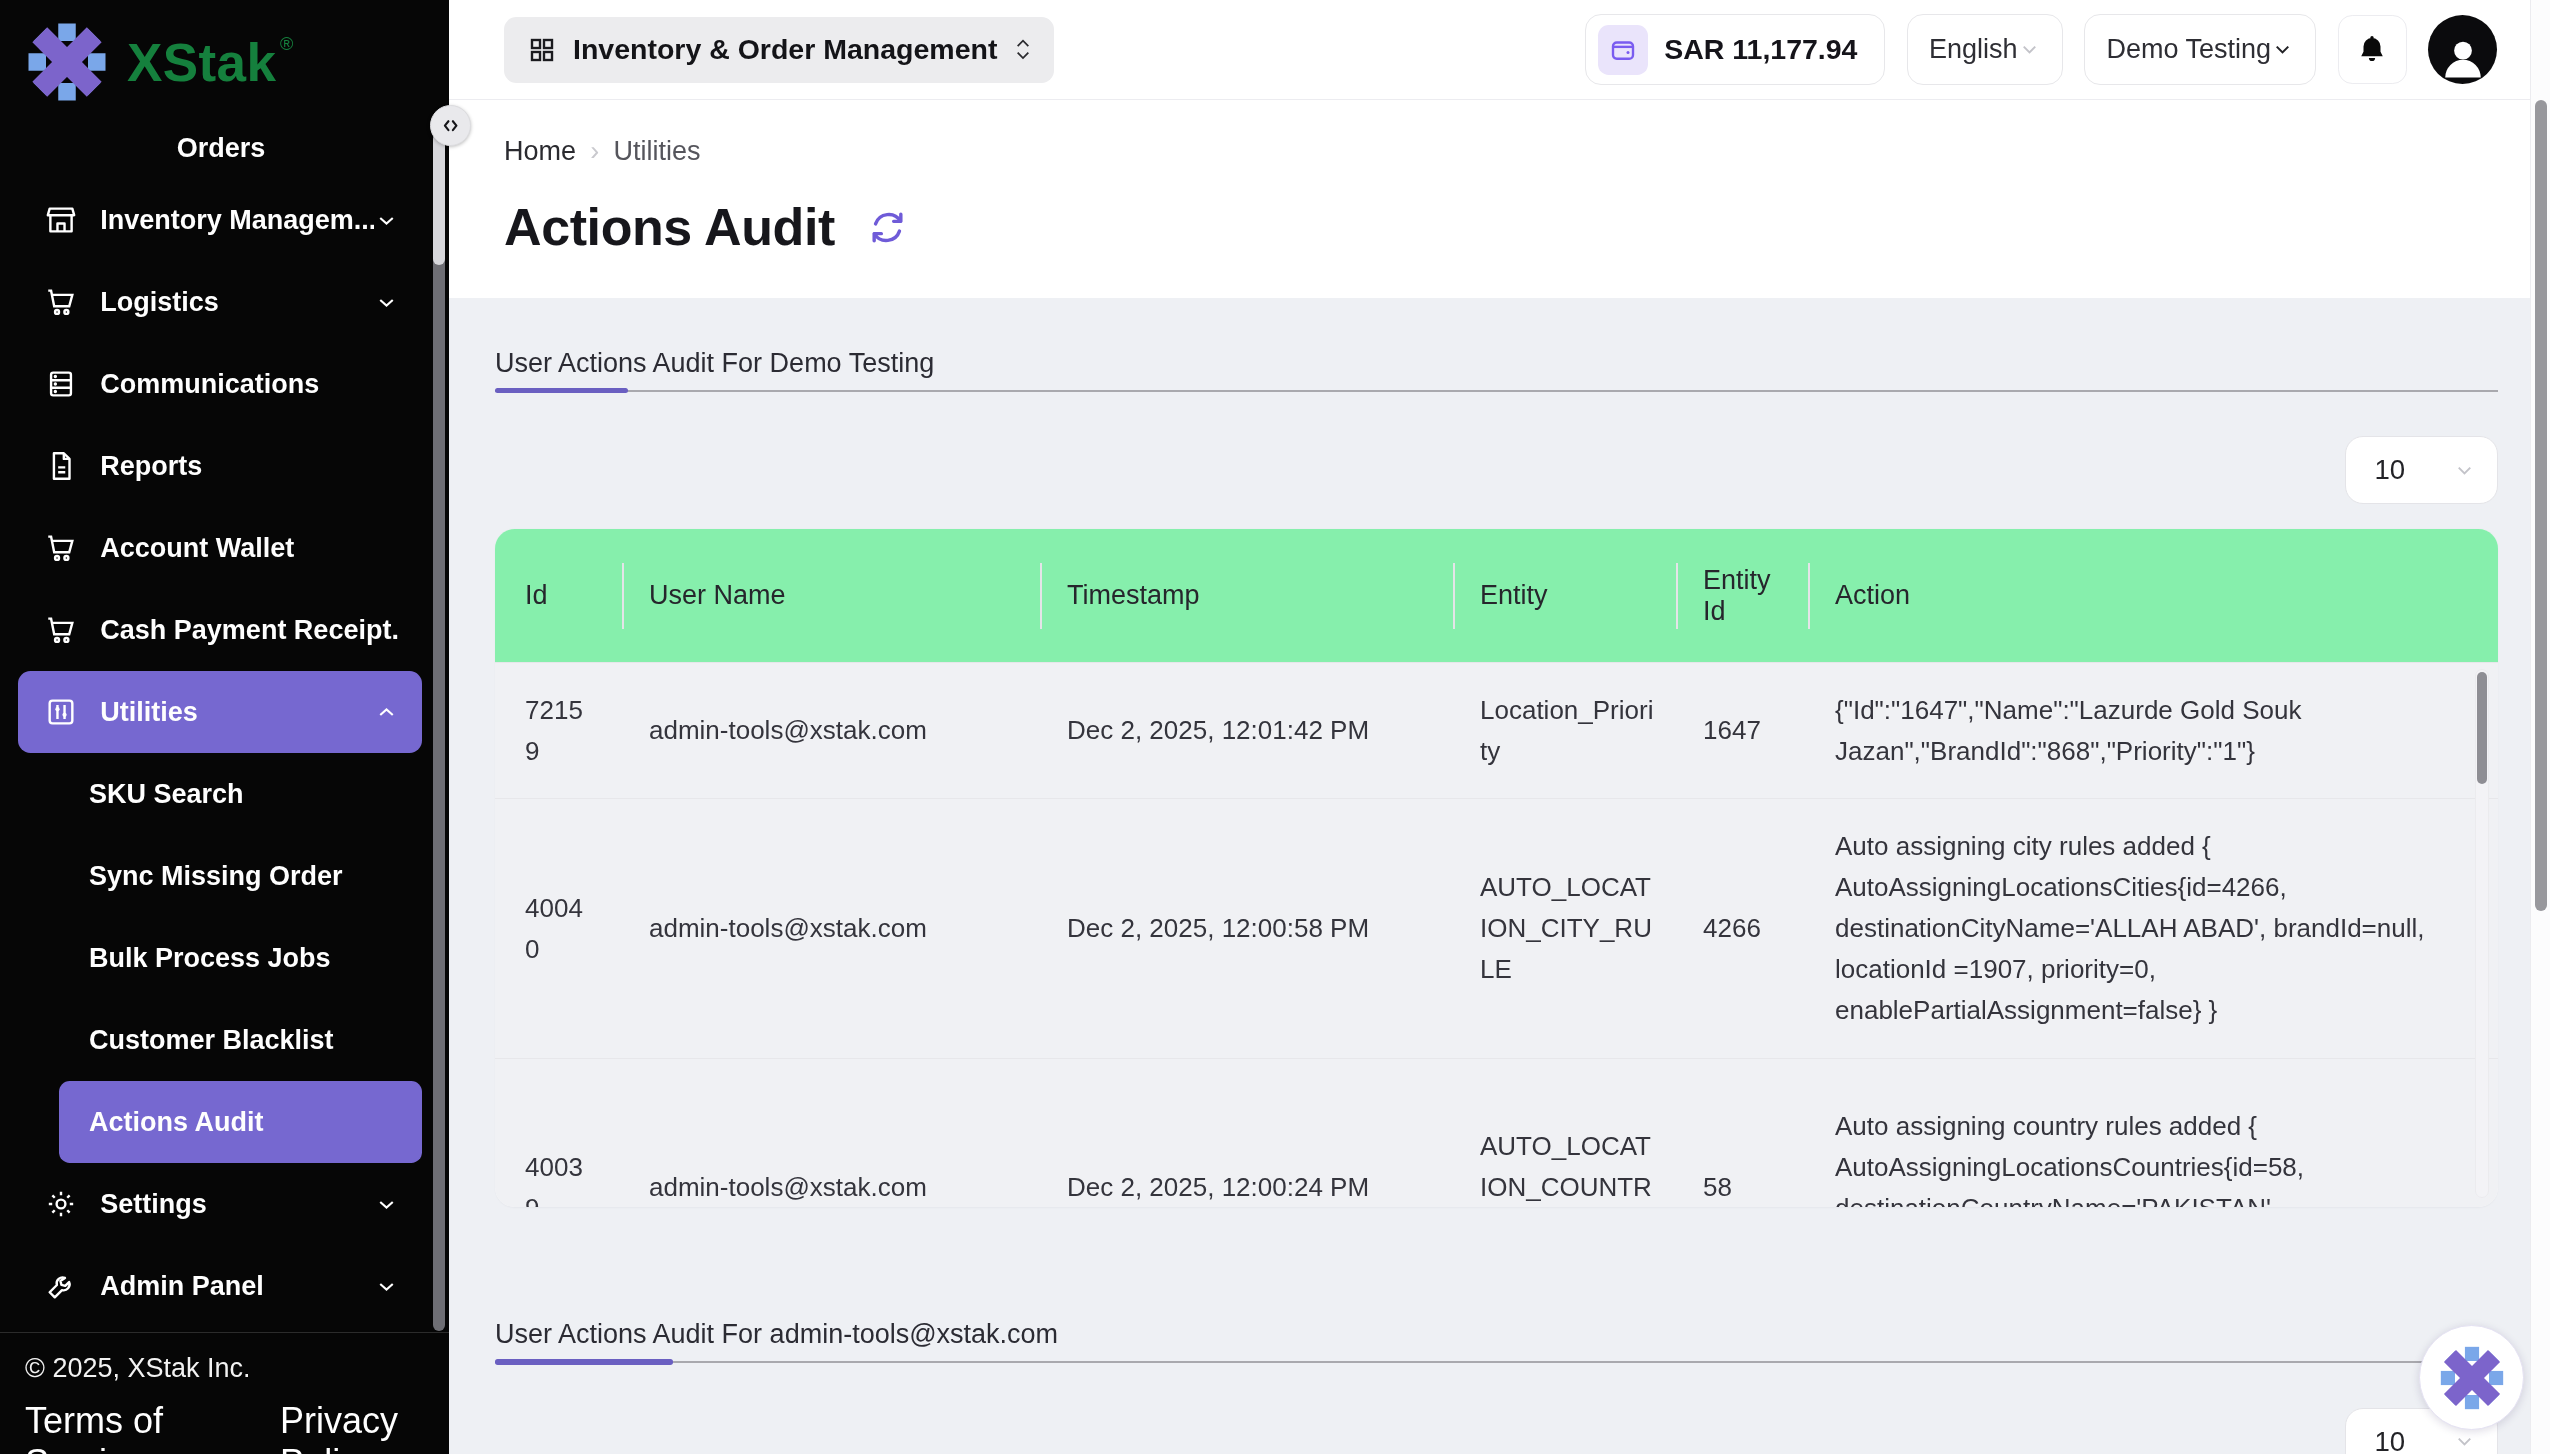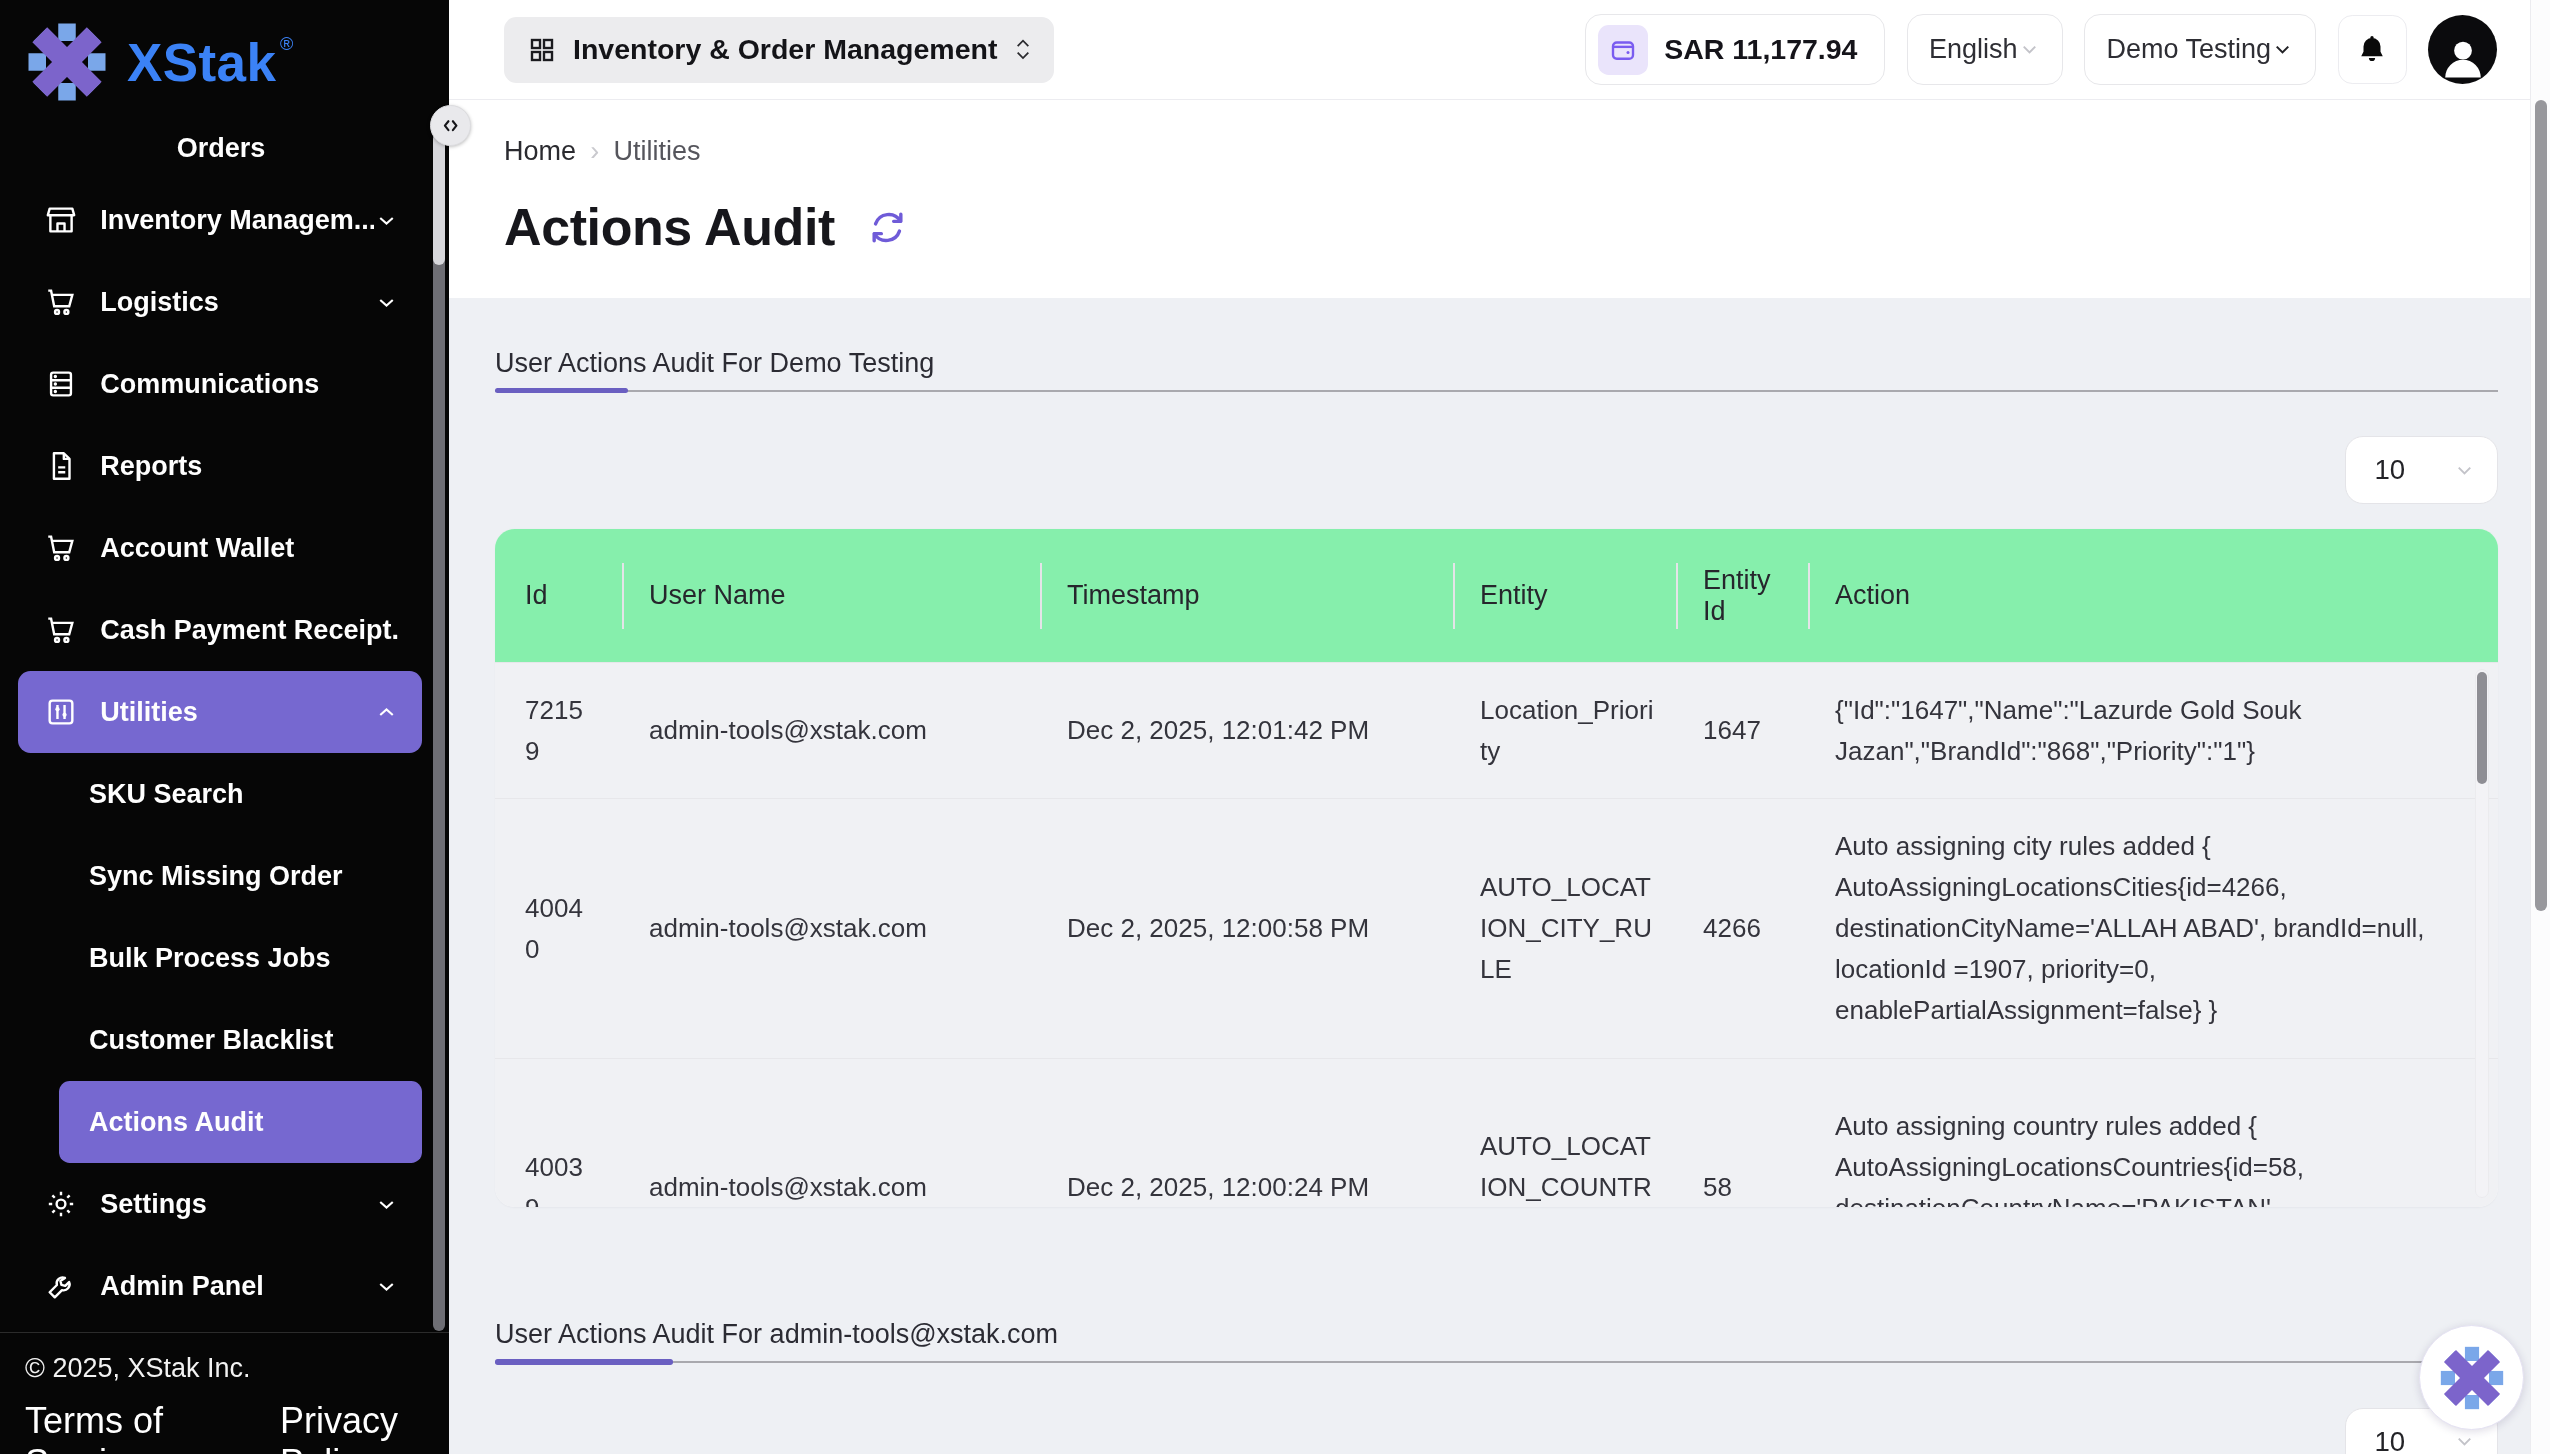--- a/index.html
+++ b/index.html
@@ -4,21 +4,21 @@
 <style>
   * { margin:0; padding:0; box-sizing:border-box; }
   html,body { background:#2a2a2a; }
   body { font-family:"Liberation Sans", sans-serif; }
   .screen { position:relative; width:2550px; height:1455px; overflow:hidden; background:#eef0f4; display:flex; }
 
   
   .sidebar { position:relative; width:449px; flex:0 0 449px; background:#060606; color:#fff; z-index:2; }
   .logo-row { display:flex; align-items:center; gap:18px; padding:19.6px 0 0 25px; height:105px; }
   .logo-mark { width:84px; height:84px; flex:0 0 84px; }
-  .logo-text { font-size:53px; font-weight:700; letter-spacing:0.4px; color:#3b82f6; }
+  .logo-text { font-size:53px; font-weight:700; letter-spacing:0.4px; color:#15803d; }
   .logo-reg { font-size:18px; vertical-align:top; position:relative; top:1.8px; left:3.6px; font-weight:400; }
   .menu { position:absolute; top:133px; bottom:124px; left:0; right:27px; overflow:hidden; }
   .mi { height:82px; display:flex; align-items:center; padding:0 23px 0 43px; font-size:27px; font-weight:600; color:#fefefe; cursor:pointer; }
   .mi:first-child { margin-top:-36px;flex-direction:column; }
   .mi-icon { width:36px; height:36px; flex:0 0 36px; margin-right:21.3px; display:flex; align-items:center; justify-content:center; color:#fff; }
   .mi-icon svg { width:34px; height:34px; }
   .mi-label { white-space:nowrap; overflow:hidden; }
   .mi-chev { margin-left:auto; width:25px; height:25px; color:#fff; display:flex; }
   .mi-chev svg { width:25px; height:25px; }
   .mi.active { background:#7668d0; border-radius:12.4px; margin-left:18px; padding-left:25px; }

